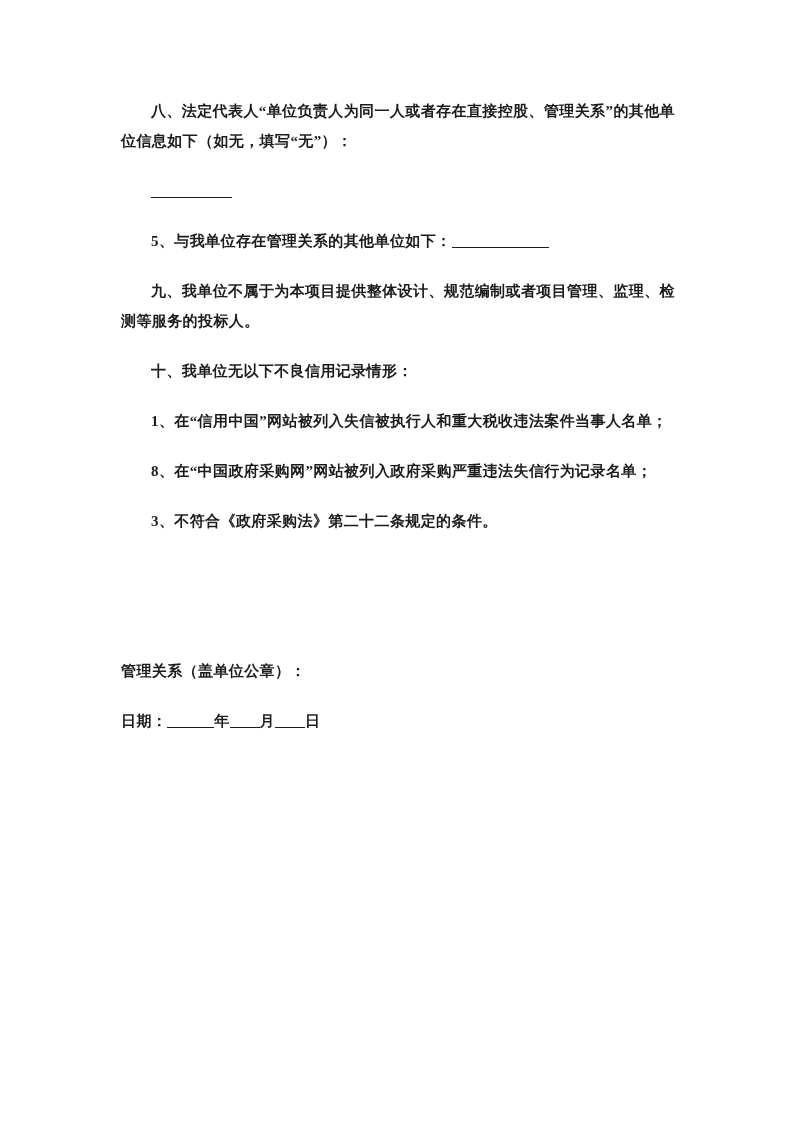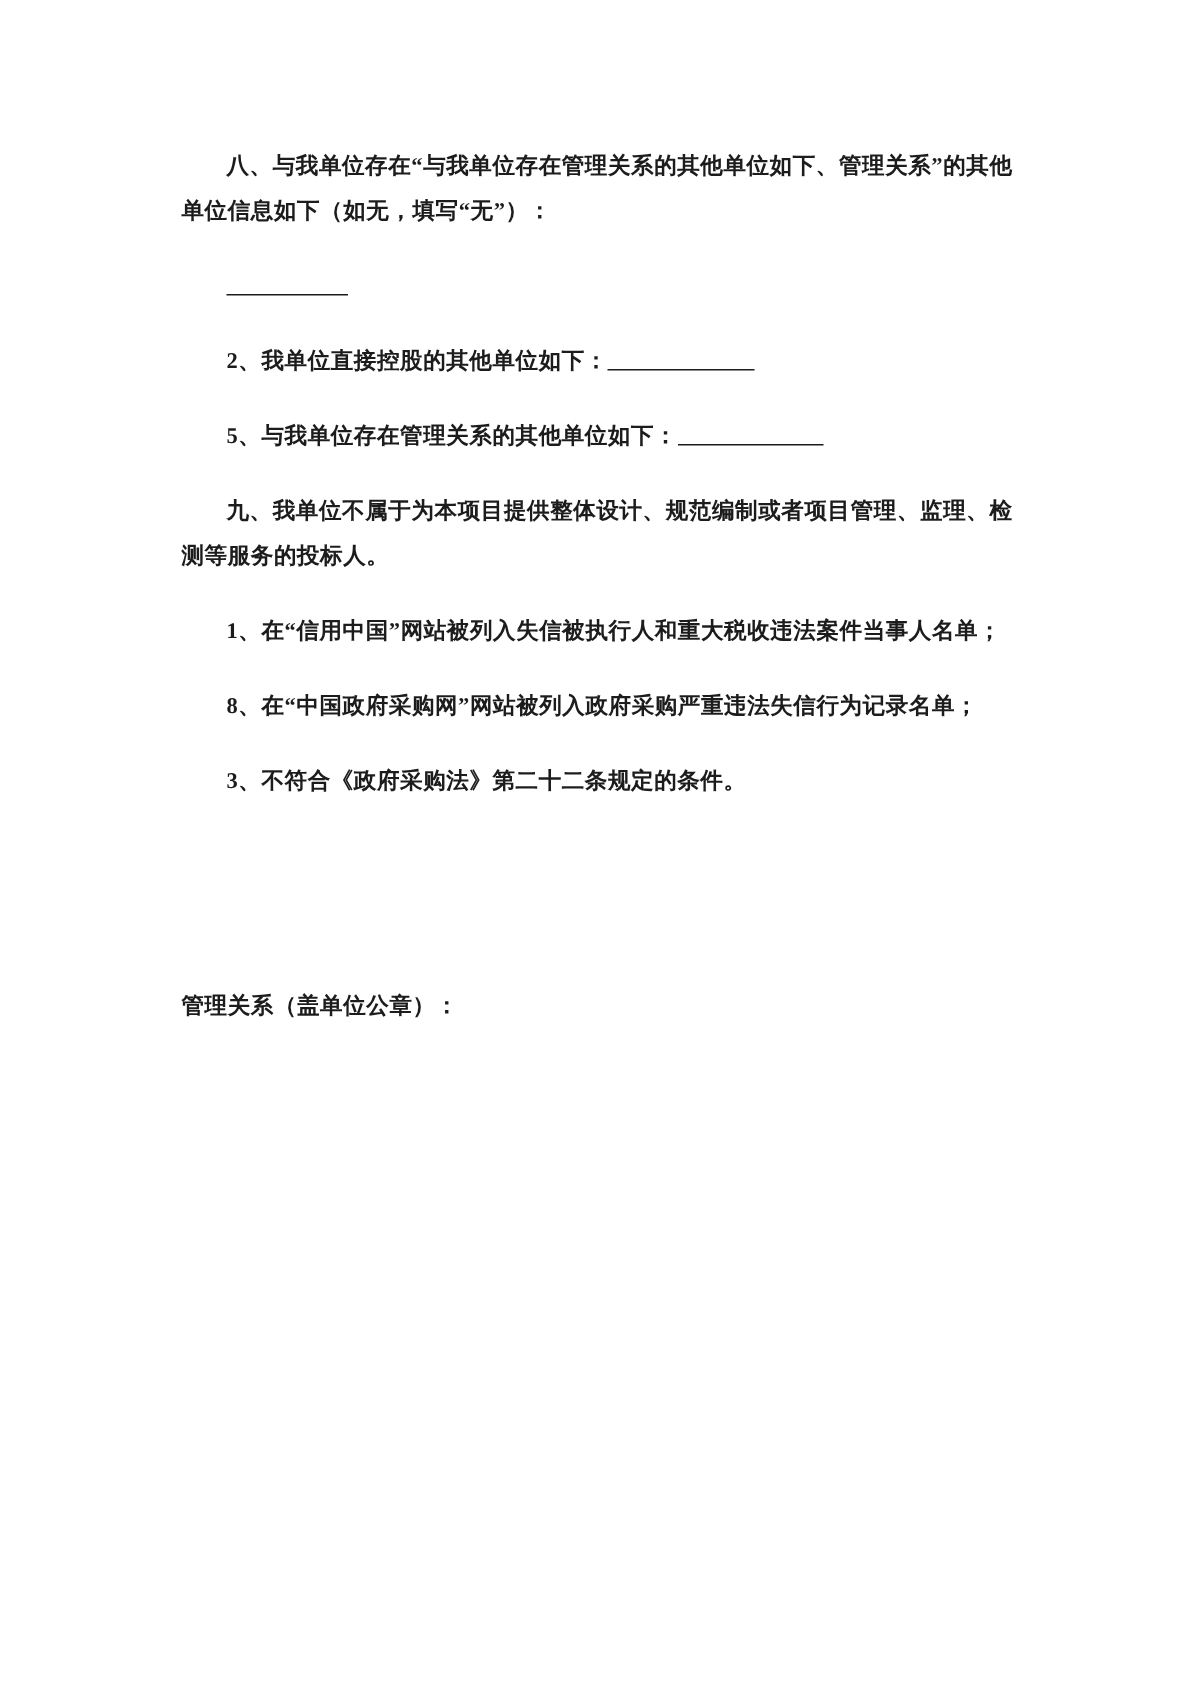--- a/index.html
+++ b/index.html
@@ -46,25 +46,26 @@
     border-bottom: 1.6px solid var(--text-color);
     vertical-align: -2px;
     text-indent: 0;
   }
 </style>
 </head>
 <body>
 
 <div class="page">
   <div class="content">
-      <p class="para indent"><span>八、与我单位存在“与我单位存在管理关系的其他单位如下、管理关系”的其他单位信息如下（如无，填写“无”）：</span></p>
+      <p class="para indent"><span>八、法定代表人“单位负责人为同一人或者存在直接控股、管理关系”的其他单位信息如下（如无，填写“无”）：</span></p>
       <p class="para indent"><span class="blank" style="width: 81px;"></span></p>
-      <p class="para indent"><span>2、我单位直接控股的其他单位如下：</span><span class="blank" style="width: 98px;"></span></p>
       <p class="para indent"><span>5、与我单位存在管理关系的其他单位如下：</span><span class="blank" style="width: 97px;"></span></p>
       <p class="para indent"><span>九、我单位不属于为本项目提供整体设计、规范编制或者项目管理、监理、检测等服务的投标人。</span></p>
+      <p class="para indent"><span>十、我单位无以下不良信用记录情形：</span></p>
       <p class="para indent"><span>1、在“信用中国”网站被列入失信被执行人和重大税收违法案件当事人名单；</span></p>
       <p class="para indent"><span>8、在“中国政府采购网”网站被列入政府采购严重违法失信行为记录名单；</span></p>
       <p class="para indent"><span>3、不符合《政府采购法》第二十二条规定的条件。</span></p>
       <p class="para spacer"></p>
       <p class="para spacer"></p>
       <p class="para"><span>管理关系（盖单位公章）：</span></p>
+      <p class="para"><span>日期：</span><span class="blank" style="width: 47px;"></span><span>年</span><span class="blank" style="width: 30px;"></span><span>月</span><span class="blank" style="width: 30px;"></span><span>日</span></p>
     </div>
 </div>
 
 </body></html>

